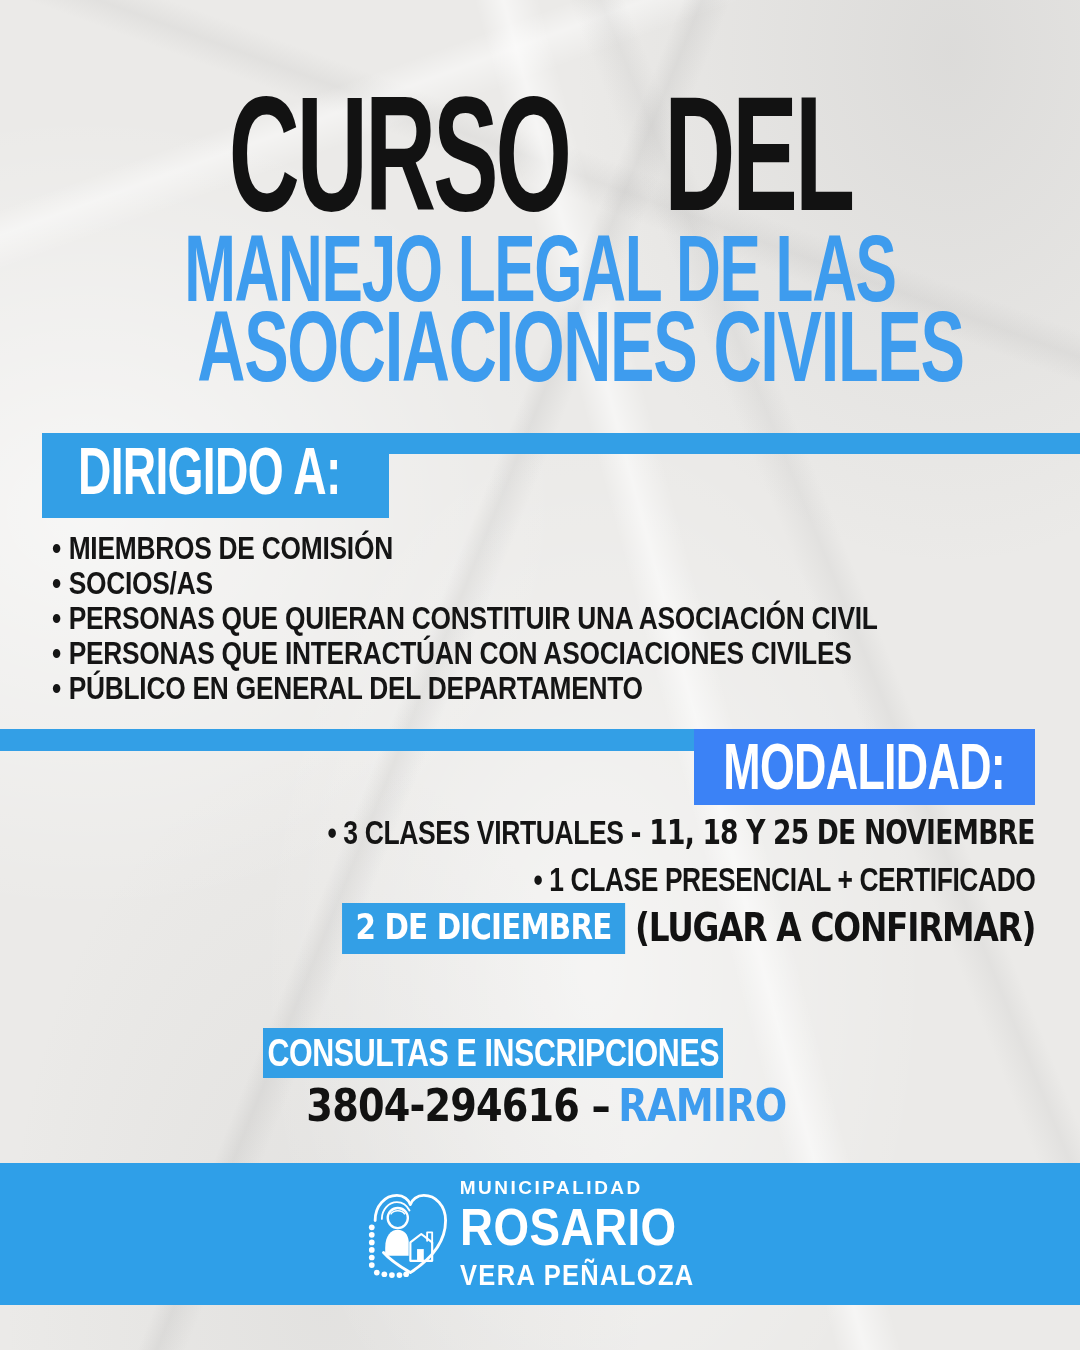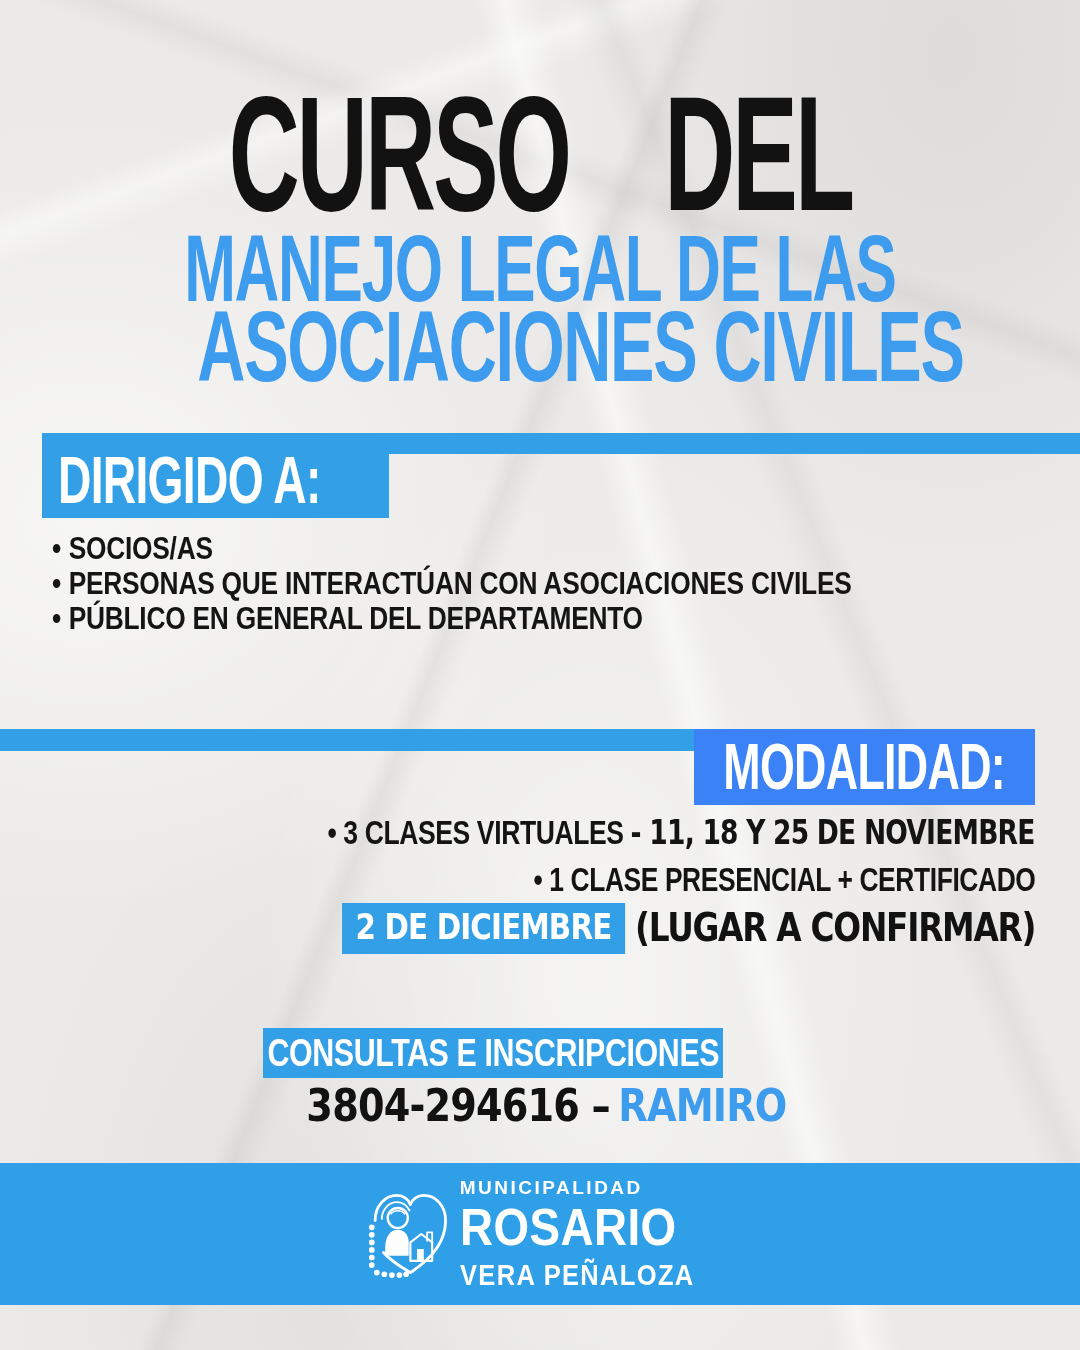--- a/index.html
+++ b/index.html
@@ -49,21 +49,21 @@
     letter-spacing:-2px;transform:scaleX(.66);
   }
   .t3{top:296px;}
   .t3 .cx{
     font-size:101px;font-weight:700;color:#3E9CEE;
     letter-spacing:-2px;transform:scaleX(.66);
   }
 
   
   .d-banner{left:42px;top:433px;width:347px;height:85px;background:#339FE6;
-    display:flex;align-items:flex-end;padding-left:16px;}
+    display:flex;align-items:flex-start;padding-left:36px;}
   .d-banner .cx{font-size:66px;font-weight:700;color:#fff;letter-spacing:-1px;transform:scaleX(.70);}
   .d-strip{left:380px;top:433px;width:700px;height:21px;background:#339FE6;}
   .d-list{left:52px;top:531px;width:980px;margin:0;padding:0;list-style:none;}
   .d-list li{line-height:35px;height:35px;color:#151515;}
   .d-list .cx{font-size:31px;font-weight:700;letter-spacing:-.3px;transform:scaleX(.85);}
   .blt{margin-right:9px;}
 
   
   .m-strip{left:0;top:729px;width:700px;height:22px;background:#339FE6;}
   .m-box{left:694px;top:729px;width:341px;height:76px;background:#3b82f6;
@@ -115,21 +115,23 @@
   </div>
   <div class="layer title-line t3">
     <span class="cx from-c">ASOCIACIONES CIVILES</span>
   </div>
 
   <div class="layer d-strip"></div>
   <div class="layer d-banner">
     <span class="cx from-l">DIRIGIDO A:</span>
   </div>
   <ul class="layer d-list">
+    <li><span class="cx from-l"><span class="blt">•</span><span>MIEMBROS DE COMISIÓN</span></span></li>
     <li><span class="cx from-l"><span class="blt">•</span><span>SOCIOS/AS</span></span></li>
+    <li><span class="cx from-l"><span class="blt">•</span><span>PERSONAS QUE QUIERAN CONSTITUIR UNA ASOCIACIÓN CIVIL</span></span></li>
     <li><span class="cx from-l"><span class="blt">•</span><span>PERSONAS QUE INTERACTÚAN CON ASOCIACIONES CIVILES</span></span></li>
     <li><span class="cx from-l"><span class="blt">•</span><span>PÚBLICO EN GENERAL DEL DEPARTAMENTO</span></span></li>
   </ul>
 
   <div class="layer m-strip"></div>
   <div class="layer m-box">
     <span class="cx from-c">MODALIDAD:</span>
   </div>
   <div class="layer m-line m1">
     <span class="cx from-r">

